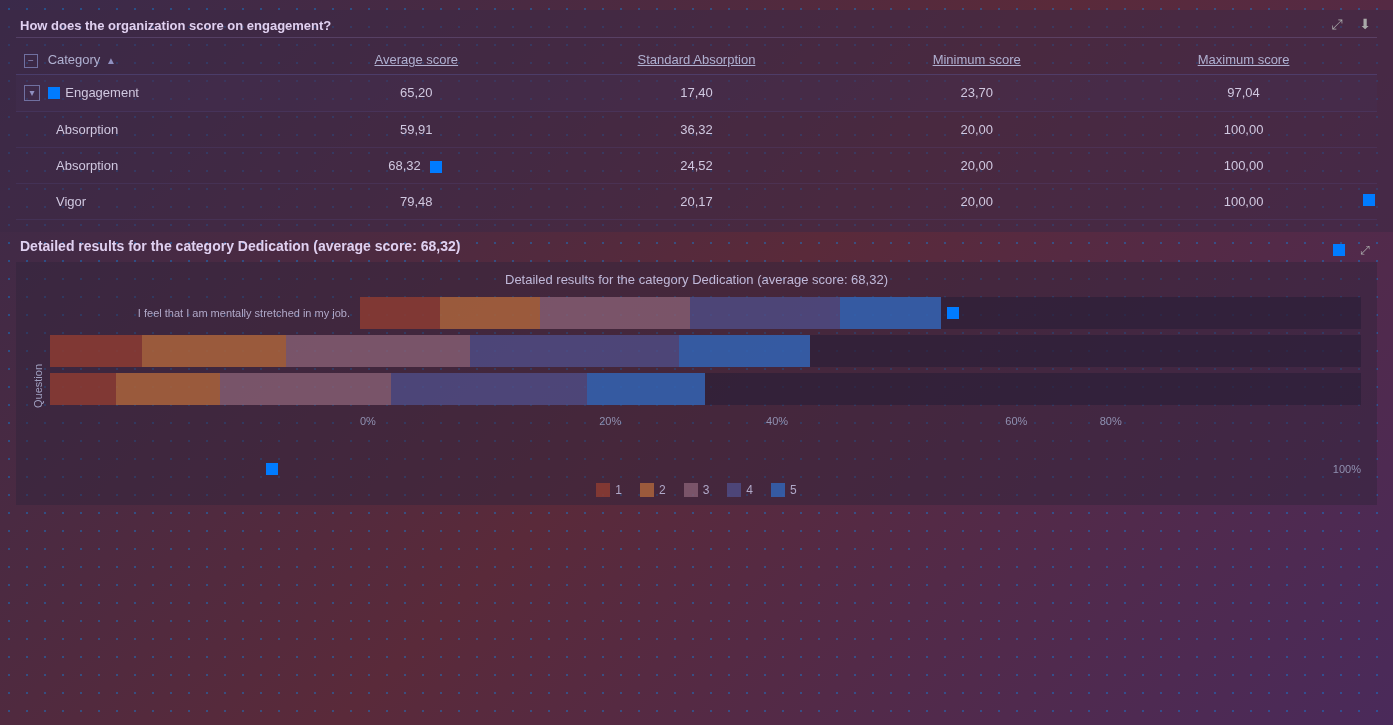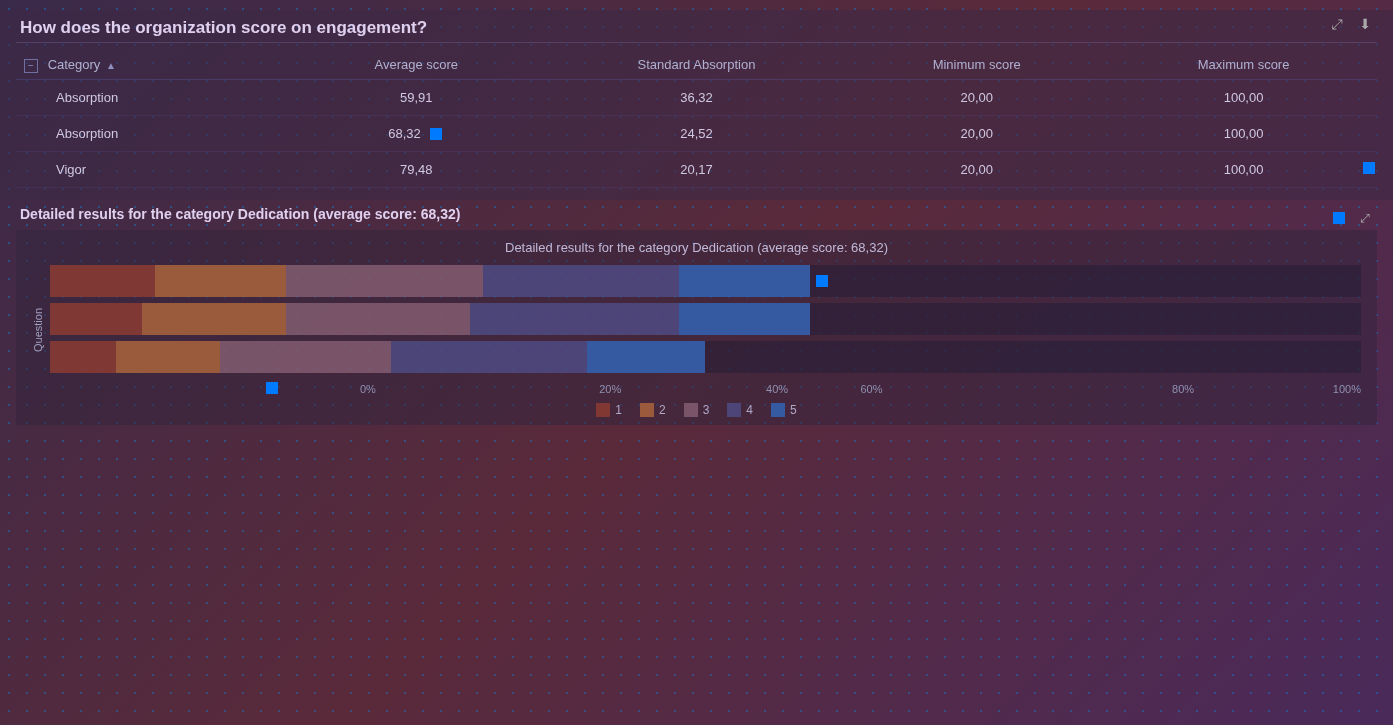--- a/index.html
+++ b/index.html
@@ -31,21 +31,21 @@
     }
 
     
     .table-section {
       background: rgba(60, 40, 70, 0.55);
       padding: 8px 16px 12px 16px;
       margin-bottom: 0;
     }
 
     .page-title {
-      font-size: 17px;
+      font-size: 13px;
       font-weight: bold;
       color: #e0d0f0;
       padding-left: 4px;
     }
 
     .top-right-icons {
       position: absolute;
       top: 14px;
       right: 18px;
       display: flex;
@@ -76,20 +76,21 @@
     .data-table thead th {
       padding: 6px 8px;
       font-weight: normal;
       color: #b0b0d0;
       text-align: left;
       font-size: 13px;
     }
 
     .data-table thead th:not(:first-child) {
       text-align: center;
+      text-decoration: underline;
     }
 
     .col-category { width: 200px; }
     .col-avg { width: 200px; text-align: center !important; }
     .col-std { width: 220px; text-align: center !important; }
     .col-min { width: 200px; text-align: center !important; }
     .col-max { width: 200px; text-align: center !important; }
 
     .data-table tbody tr {
       border-bottom: 1px solid rgba(100,100,180,0.15);
@@ -315,20 +316,31 @@
             <span class="sort-icon">▲</span>
           </th>
           <th class="col-avg">Average score</th>
           <th class="col-std">Standard Absorption</th>
           <th class="col-min">Minimum score</th>
           <th class="col-max">Maximum score</th>
         </tr>
       </thead>
       <tbody>
 
+        <tr class="row-engagement header-row-engagement">
+          <td>
+            <span class="expand-icon">▾</span>
+            <span class="blue-sq"></span>
+            <span>Engagement</span>
+          </td>
+          <td>65,20</td>
+          <td>17,40</td>
+          <td>23,70</td>
+          <td>97,04</td>
+        </tr>
 
         <tr class="sub-category">
           <td>Absorption</td>
           <td>59,91</td>
           <td>36,32</td>
           <td>20,00</td>
           <td>100,00</td>
         </tr>
 
         <tr class="sub-category">
@@ -369,20 +381,21 @@
 
     <div class="chart-container">
       <div class="chart-title">Detailed results for the category Dedication (average score: 68,32)</div>
 
       <div class="chart-area">
         <div class="y-axis-label">Question</div>
 
         <div class="chart-body">
 
           <div class="bar-row">
+            <div class="bar-label">I feel that I am mentally stretched in my job.</div>
             <div class="bar-track">
               <div class="bar-seg seg-1" style="width:8%;"></div>
               <div class="bar-seg seg-2" style="width:10%;"></div>
               <div class="bar-seg seg-3" style="width:15%;"></div>
               <div class="bar-seg seg-4" style="width:15%;"></div>
               <div class="bar-seg seg-5" style="width:10%;"></div>
               <div class="bar-remainder">
                 <span class="blue-sq" style="display:block;width:12px;height:12px;margin-left:6px;margin-top:10px;"></span>
               </div>
             </div>
@@ -407,23 +420,23 @@
               <div class="bar-seg seg-4" style="width:15%;"></div>
               <div class="bar-seg seg-5" style="width:9%;"></div>
               <div class="bar-remainder"></div>
             </div>
           </div>
 
           <div class="x-axis">
             <div class="x-tick">0%</div>
             <div class="x-tick" style="text-align:center;">20%</div>
             <div class="x-tick" style="text-align:center;">40%</div>
-            <div class="x-tick" style="text-align:left;">60%</div>
-            <div class="x-tick" style="text-align:right;">80%</div>
-            <div class="x-tick" style="text-align:right;">100%</div>
+            <div class="x-tick" style="text-align:right;">60%</div>
+            <div class="x-tick" style="text-align:center;">80%</div>
+            <div class="x-tick" style="text-align:right;margin-top:48px;">100%</div>
           </div>
         </div>
       </div>
 
       <div class="legend">
         <div class="legend-item">
           <div class="legend-color seg-1"></div>
           <span>1</span>
         </div>
         <div class="legend-item">

